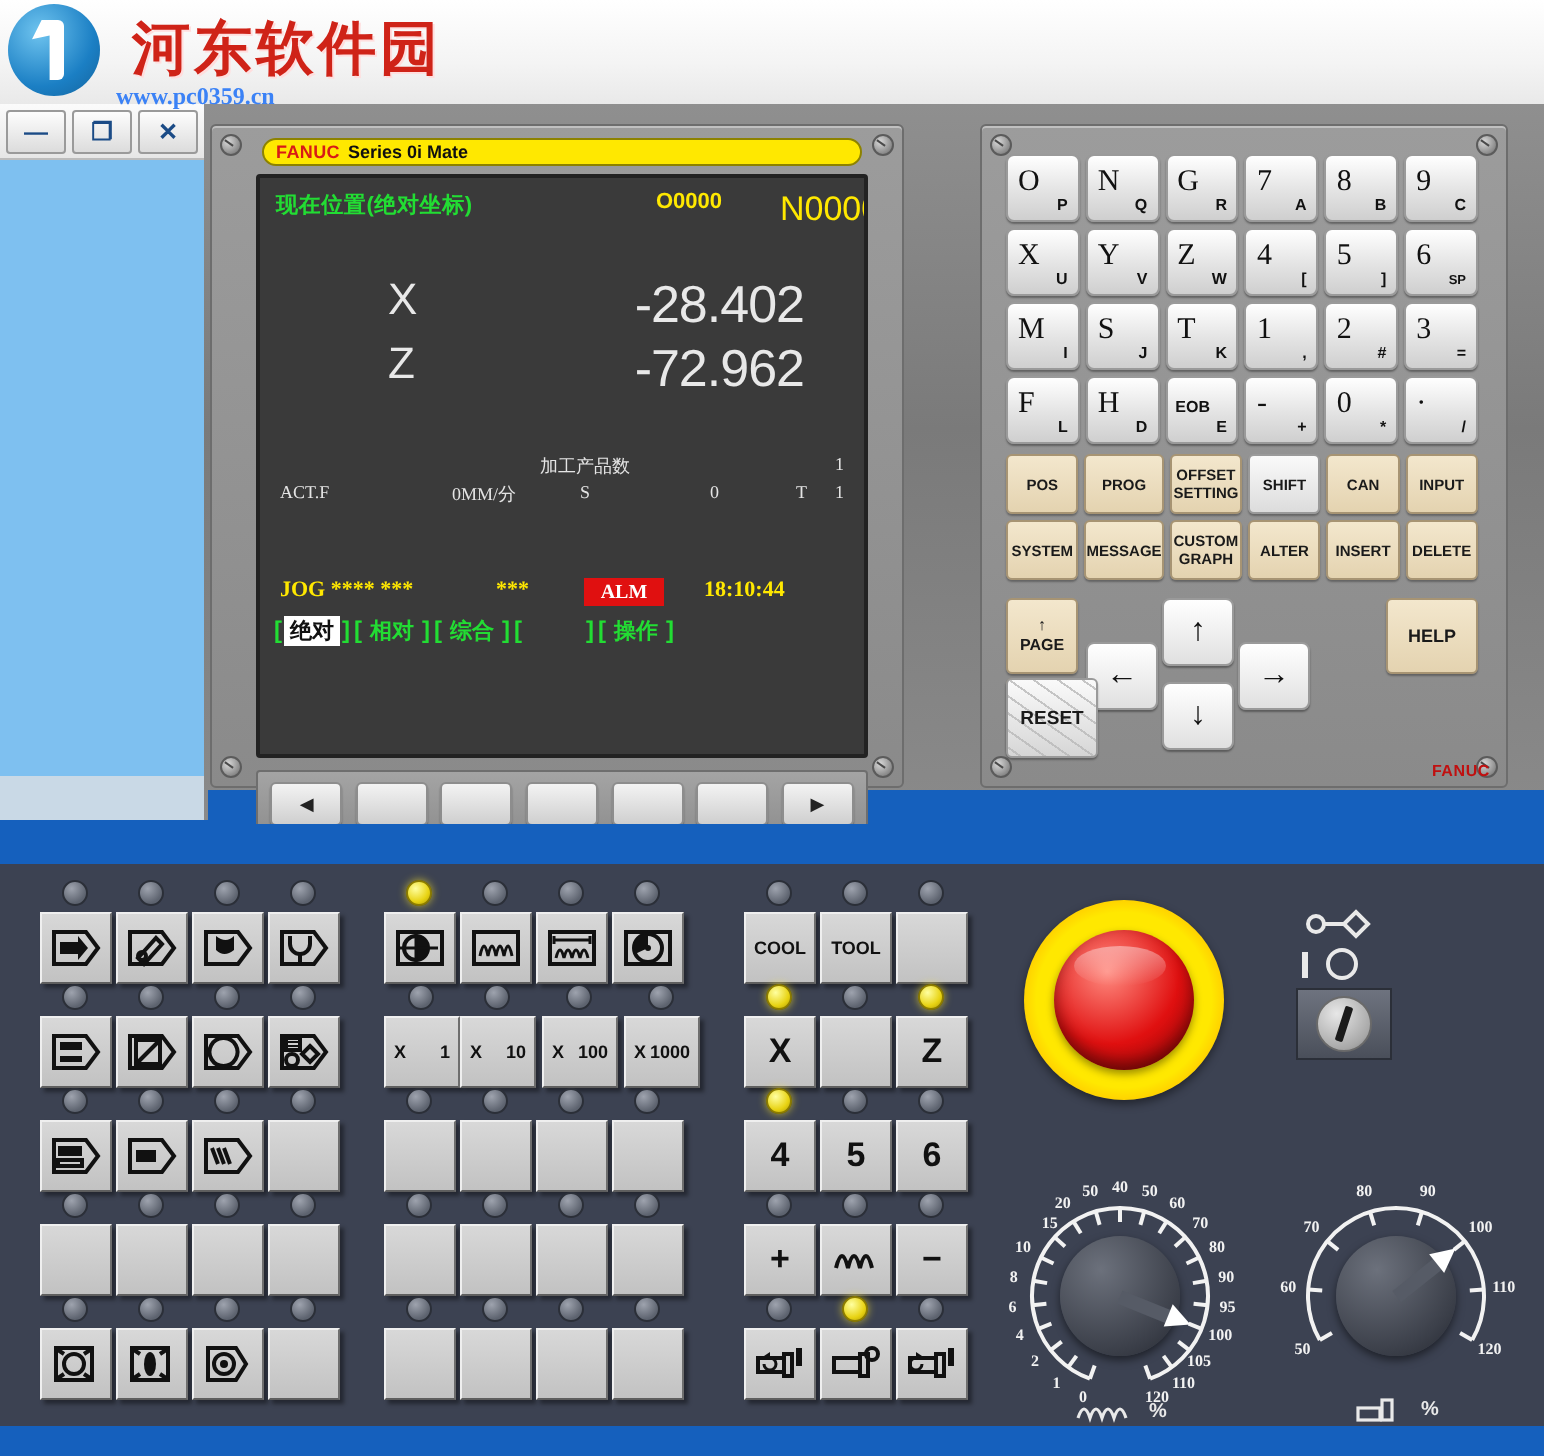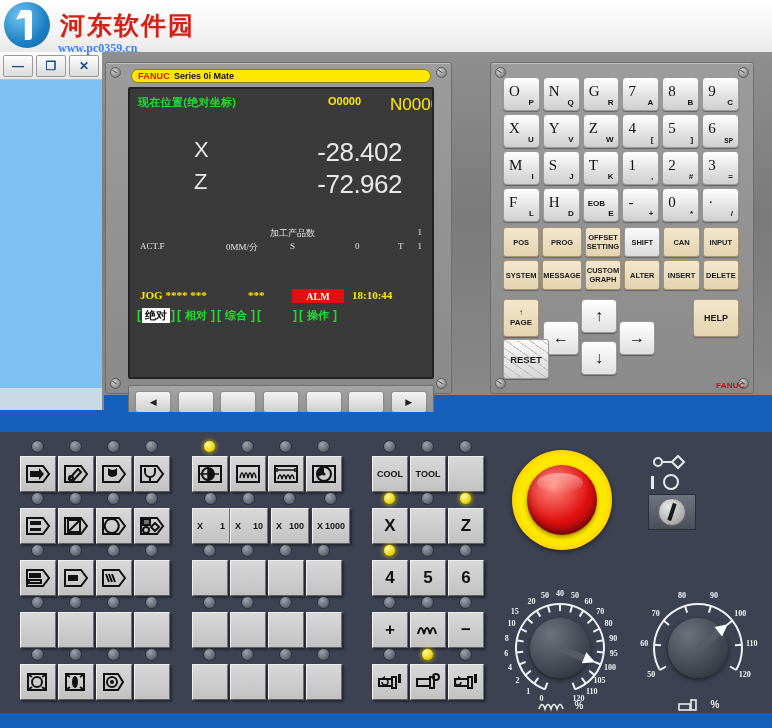--- a/index.html
+++ b/index.html
@@ -24,21 +24,21 @@
   #logo-mark:after{
     content:"";position:absolute;left:12px;top:8px;width:16px;height:30px;
     background:#ffffff;border-radius:3px;
     clip-path:polygon(30% 0,100% 0,100% 100%,55% 100%,55% 26%,0 32%);
   }
   #logo-mark:before{
     content:"";position:absolute;left:-4px;bottom:-2px;width:34px;height:22px;
     background:#f08a23;border-radius:0 0 16px 16px;opacity:.92;z-index:-1;
   }
   #logo-text{
-    font-size:25px;font-weight:bold;color:#cf2318;margin-left:10px;
+    font-size:29px;font-weight:bold;color:#cf2318;margin-left:16px;
     letter-spacing:2px;line-height:46px;text-shadow:1px 1px 0 #ffdede;
   }
   #logo-url{
     position:absolute;left:58px;top:41px;font-size:12px;font-weight:bold;
     color:#3b82f6;letter-spacing:0px;font-family:"Liberation Serif",serif;
     z-index:40;
   }
   #swan-badge{
     position:absolute;right:6px;top:12px;width:112px;height:33px;
     background:linear-gradient(#f2f6fb,#d7e3f2);
@@ -159,21 +159,21 @@
   .i-f{position:absolute;right:2px;}
   .i-g{position:absolute;left:130px;}
   #status-line{
     position:absolute;left:10px;top:200px;right:8px;height:16px;
   }
   #jog-txt{position:absolute;left:0;top:0;font-size:11px;color:#ffe800;font-weight:bold;
     font-family:"Liberation Serif",serif;}
   #star-txt{position:absolute;left:108px;top:0;font-size:11px;color:#ffe800;font-weight:bold;
     font-family:"Liberation Serif",serif;}
   #alm-box{
-    position:absolute;left:152px;top:0px;width:52px;height:14px;background:#e01010;
+    position:absolute;left:152px;top:0px;width:40px;height:14px;background:#e01010;
     display:flex;align-items:center;justify-content:center;
   }
   #alm-txt{font-size:10px;color:#ffffff;font-weight:bold;font-family:"Liberation Serif",serif;}
   #clock-txt{position:absolute;left:212px;top:0;font-size:11px;color:#ffe800;font-weight:bold;
     font-family:"Liberation Serif",serif;}
   #soft-row{
     position:absolute;left:6px;top:218px;right:4px;height:16px;
     display:flex;align-items:center;
   }
   .sk{display:flex;align-items:center;font-size:11px;color:#22dd33;font-weight:bold;}
@@ -1117,21 +1117,21 @@
       <line x1="81.74805433482155" y1="89.93362879187303" x2="85.86255110086886" y2="95.59674775249766" stroke="#f2f2f2" stroke-width="2"></line>
       <line x1="72.65474530304976" y1="94.7686269690786" x2="75.04888630632945" y2="101.34647531457995" stroke="#f2f2f2" stroke-width="2"></line>
     </svg>
     <span class="tick-lbl" style="left: 32.5309px; top: 105.743px; width: 18px; text-align: center;">0</span>
     <span class="tick-lbl" style="left: 19.2596px; top: 98.6869px; width: 18px; text-align: center;">1</span>
     <span class="tick-lbl" style="left: 8.44742px; top: 88.2457px; width: 18px; text-align: center;">2</span>
     <span class="tick-lbl" style="left: 0.932072px; top: 75.2288px; width: 18px; text-align: center;">4</span>
     <span class="tick-lbl" style="left: -2.70418px; top: 60.6445px; width: 18px; text-align: center;">6</span>
     <span class="tick-lbl" style="left: -2.17962px; top: 45.623px; width: 18px; text-align: center;">8</span>
     <span class="tick-lbl" style="left: 2.46512px; top: 31.328px; width: 18px; text-align: center;">10</span>
-    <span class="tick-lbl" style="left: 10.8702px; top: 18.8669px; width: 18px; text-align: left;">15</span>
+    <span class="tick-lbl" style="left: 10.8702px; top: 18.8669px; width: 18px; text-align: right;">15</span>
     <span class="tick-lbl" style="left: 22.3844px; top: 9.2054px; width: 18px; text-align: center;">20</span>
     <span class="tick-lbl" style="left: 36.1156px; top: 3.09187px; width: 18px; text-align: center;">50</span>
     <span class="tick-lbl" style="left: 51px; top: 1px; width: 18px; text-align: center;">40</span>
     <span class="tick-lbl" style="left: 65.8844px; top: 3.09187px; width: 18px; text-align: center;">50</span>
     <span class="tick-lbl" style="left: 79.6156px; top: 9.2054px; width: 18px; text-align: center;">60</span>
     <span class="tick-lbl" style="left: 91.1298px; top: 18.8669px; width: 18px; text-align: center;">70</span>
     <span class="tick-lbl" style="left: 99.5349px; top: 31.328px; width: 18px; text-align: center;">80</span>
     <span class="tick-lbl" style="left: 104.18px; top: 45.623px; width: 18px; text-align: center;">90</span>
     <span class="tick-lbl" style="left: 104.704px; top: 60.6445px; width: 18px; text-align: center;">95</span>
     <span class="tick-lbl" style="left: 101.068px; top: 75.2288px; width: 18px; text-align: center;">100</span>

